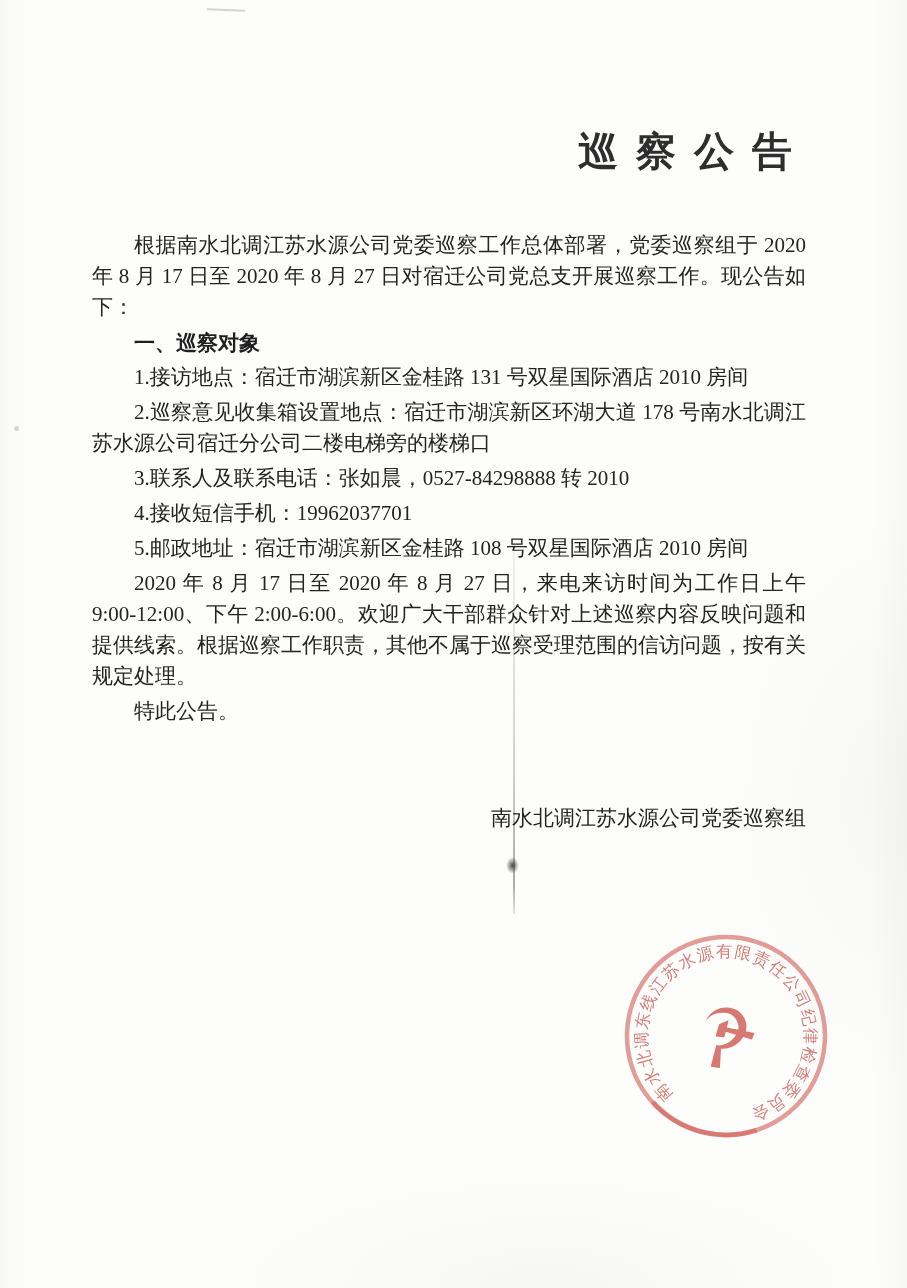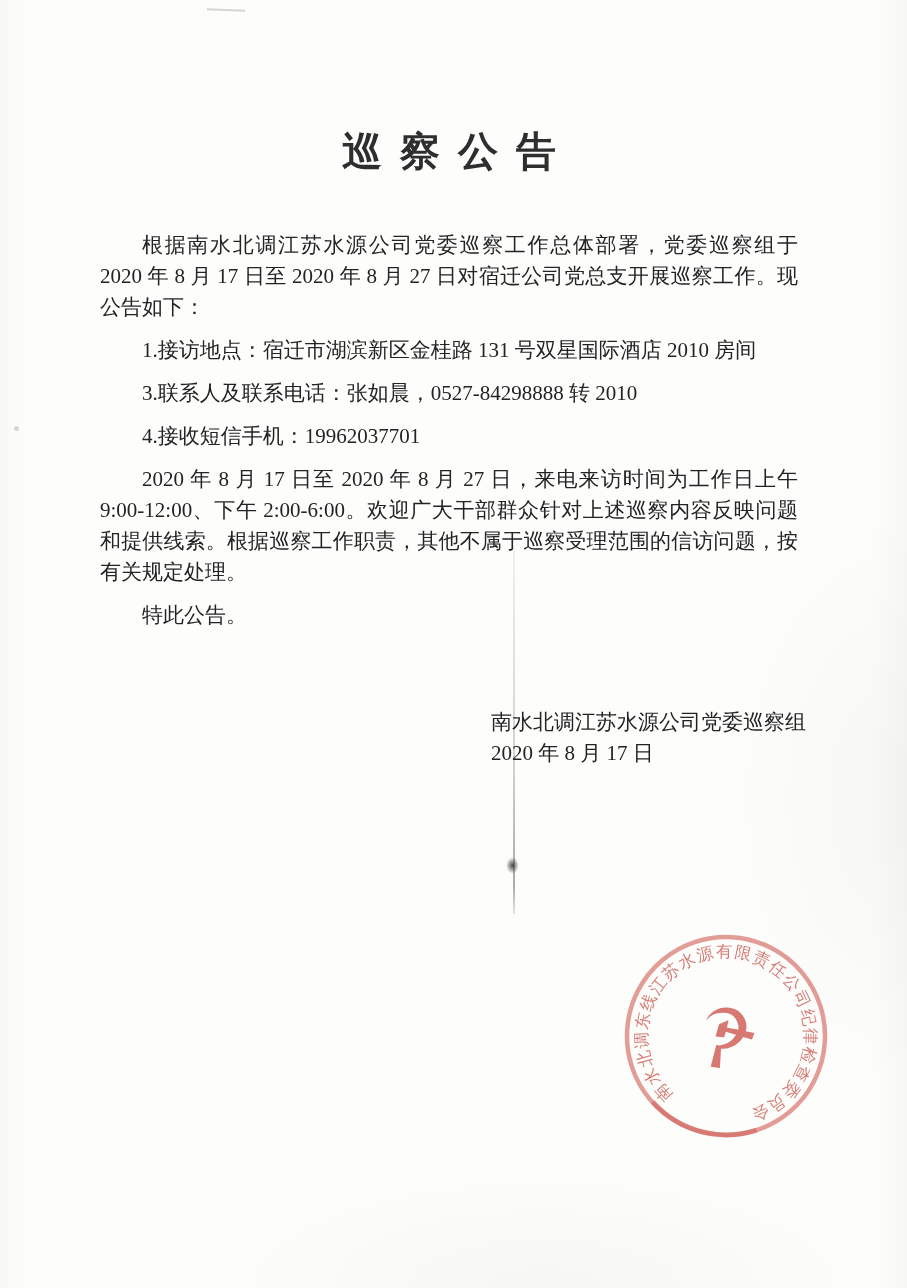--- a/index.html
+++ b/index.html
@@ -12,40 +12,40 @@
       linear-gradient(90deg, rgba(0,0,0,0.02), rgba(0,0,0,0) 3%, rgba(0,0,0,0) 96%, rgba(0,0,0,0.025)),
       radial-gradient(ellipse 260px 420px at 99% 62%, rgba(120,120,115,0.05), transparent 70%),
       radial-gradient(ellipse 500px 180px at 60% 100%, rgba(120,120,115,0.05), transparent 70%),
       #fdfdfc;
     font-family:"Liberation Serif","DejaVu Serif",serif;
     color:#232323;
   }
   .content { position:absolute; left:88px; top:0; width:722px; font-size:21px; }
   .doc-title {
     margin:124px 0 0 0;
-    text-align:center;
+    text-align:right;
     font-size:40px; line-height:56px;
     font-weight:700; color:#2e2e2e;
     letter-spacing:0.45em; text-indent:0.45em;
   }
-  .body p { margin:12px; line-height:31px; text-align:justify; }
+  .body p { margin:4px; line-height:31px; text-align:justify; }
   .intro { margin-top:50px !important; }
   .indent { text-indent:2em; }
   .sec-heading {
     font-family:"Liberation Sans","DejaVu Sans",sans-serif;
     font-weight:700; color:#1f1f1f;
     text-indent:2em;
   }
   .signature {
     margin:76px 4px 0 auto;
     width:max-content;
     text-align:center;
     line-height:31px;
   }
-  .signature p { margin:0; text-align:left; }
+  .signature p { margin:0; text-align:right; }
 
   
   .crease {
     position:absolute; left:513px; top:546px; width:2px; height:368px;
     background:linear-gradient(180deg, rgba(150,150,146,0.12), rgba(115,115,110,0.32) 60%, rgba(88,88,82,0.5) 92%, rgba(120,120,115,0.2));
   }
   .ink-blob {
     position:absolute; left:506px; top:857px; width:13px; height:17px;
     background:radial-gradient(ellipse at center, rgba(48,46,38,0.85), rgba(48,46,38,0) 70%);
   }
@@ -76,33 +76,35 @@
   <div class="speck"></div>
   <div class="crease"></div>
   <div class="ink-blob"></div>
 
   <div class="content">
     <h1 class="doc-title">巡察公告</h1>
 
     <div class="body">
       <p class="intro indent">根据南水北调江苏水源公司党委巡察工作总体部署，党委巡察组于 2020 年 8 月 17 日至 2020 年 8 月 27 日对宿迁公司党总支开展巡察工作。现公告如下：</p>
 
+      <p class="sec-heading">一、巡察对象</p>
 
 
       <p class="indent">1.接访地点：宿迁市湖滨新区金桂路 131 号双星国际酒店 2010 房间</p>
+      <p class="indent">2.巡察意见收集箱设置地点：宿迁市湖滨新区环湖大道 178 号南水北调江苏水源公司宿迁分公司二楼电梯旁的楼梯口</p>
       <p class="indent">3.联系人及联系电话：张如晨，0527-84298888 转 2010</p>
       <p class="indent">4.接收短信手机：19962037701</p>
+      <p class="indent">5.邮政地址：宿迁市湖滨新区金桂路 108 号双星国际酒店 2010 房间</p>
 
       <p class="indent">2020 年 8 月 17 日至 2020 年 8 月 27 日，来电来访时间为工作日上午 9:00-12:00、下午 2:00-6:00。欢迎广大干部群众针对上述巡察内容反映问题和提供线索。根据巡察工作职责，其他不属于巡察受理范围的信访问题，按有关规定处理。</p>
 
       <p class="indent">特此公告。</p>
 
       <div class="signature">
         <p>南水北调江苏水源公司党委巡察组</p>
-        <p>2020 年 8 月 17 日</p>
       </div>
     </div>
   </div>
 
   <div class="seal">
     <svg viewBox="0 0 220 220">
       <defs>
         <path id="sealArc" d="M 41.6 149.5 A 79 79 0 1 1 70.5 178.4" fill="none"></path>
       </defs>
       <circle cx="110" cy="110" r="99" fill="none" stroke="#d2564c" stroke-width="4.5" opacity="0.62"></circle>

